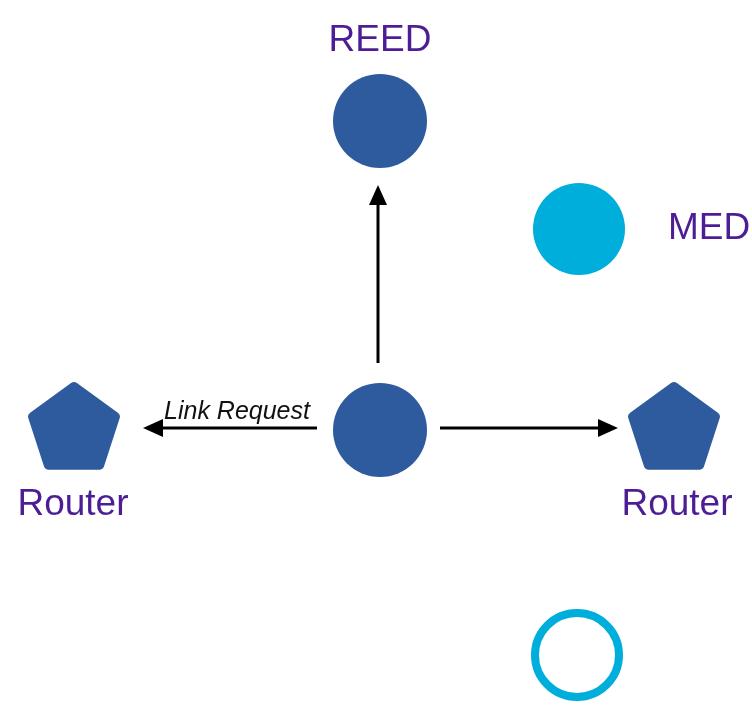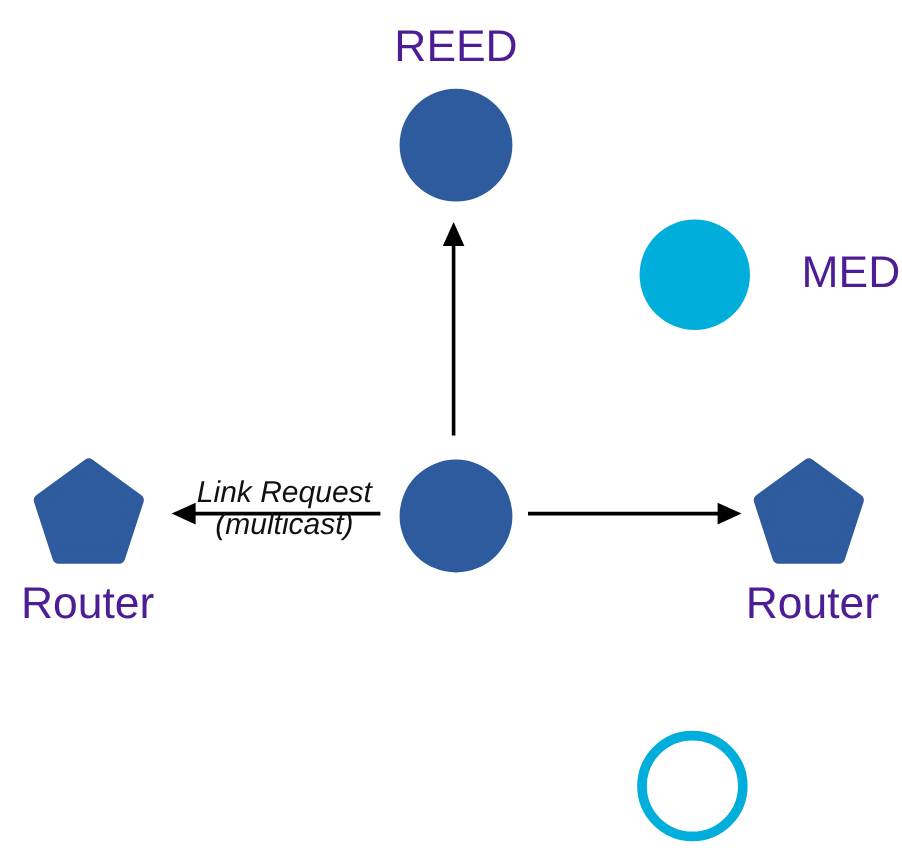--- a/index.html
+++ b/index.html
@@ -76,16 +76,15 @@
 
   <div class="node-label" style="left:668px; top:208px;">MED</div>
 
   <div class="node-label align-center" style="left:0px; top:484px; width:146px;">Router</div>
 
   <div class="node-label align-center" style="left:602px; top:484px; width:150px;">Router</div>
 
 
   <div class="annotation">
     <div>Link Request</div>
-    <div>(multicast)</div>
   </div>
 
 </div>
 
 </body></html>

